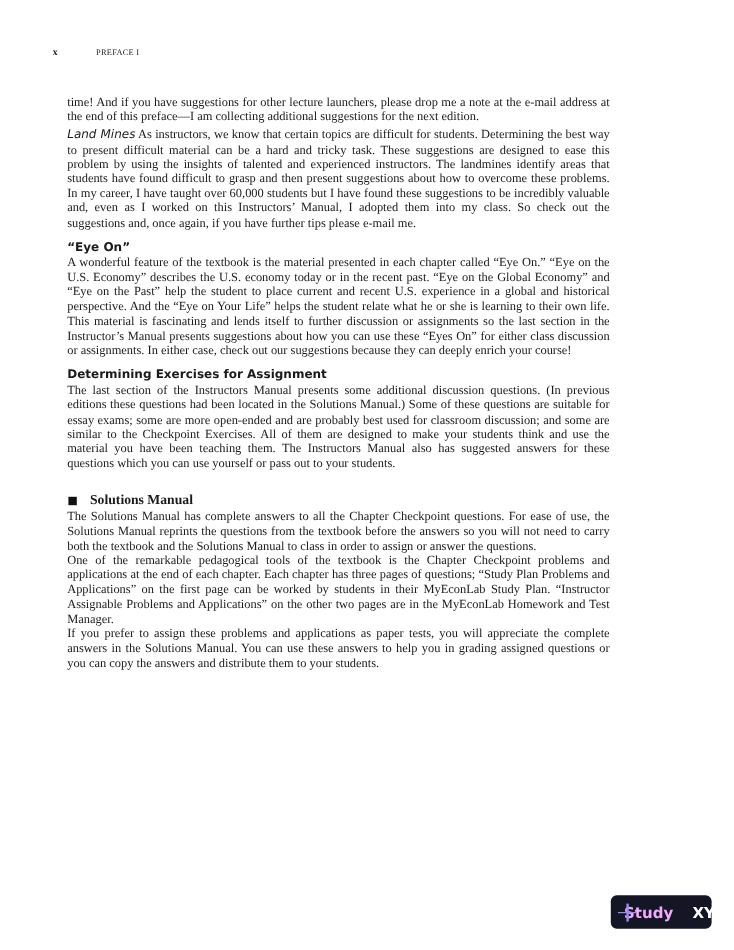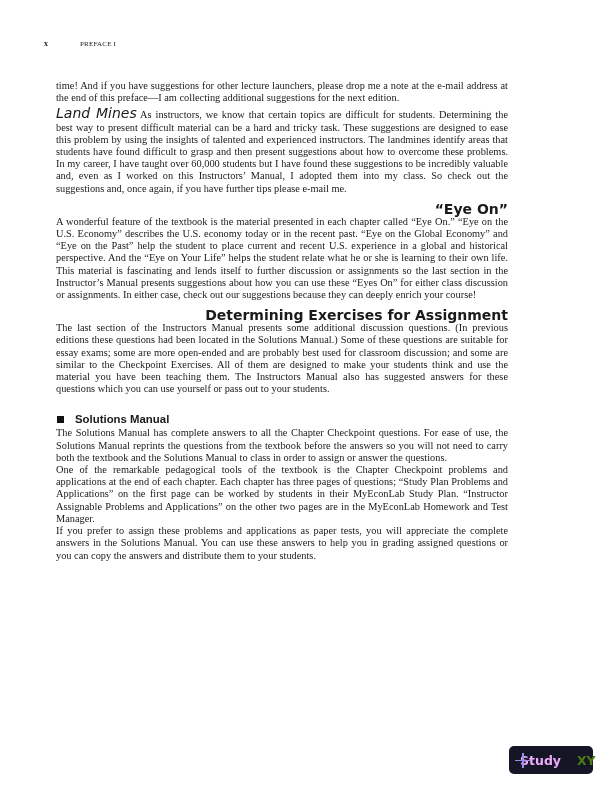--- a/index.html
+++ b/index.html
@@ -39,33 +39,33 @@
       line-height: 12.2px;
       text-align: justify;
     }
     .content p {
       margin: 0;
     }
     .gap-sm { margin-top: 3px !important; }
     .run-in {
       font-family: "DejaVu Sans", sans-serif;
       font-style: italic;
-      font-size: 14px;
+      font-size: 10px;
     }
     h3.subhead {
       margin: 8px 0 1px 0;
       font-family: "DejaVu Sans", sans-serif;
       font-weight: bold;
-      font-size: 14px;
+      font-size: 10px;
       line-height: 12px;
-      text-align: right;
+      text-align: left;
     }
     h2.section-head {
       margin: 18px 0 1px 0;
-      font-family: Liberation Sans, sans-serif;
+      font-family: Liberation Serif, serif;
       font-weight: bold;
       font-size: 11.4px;
       line-height: 13px;
       display: flex;
       align-items: center;
     }
     h2.section-head .bullet {
       display: inline-block;
       width: 7px;
       height: 7px;
@@ -101,21 +101,21 @@
       position: absolute;
       background: #9b8cf0;
     }
     .watermark .plus::before {
       left: 7px; top: 0; width: 1.5px; height: 15px;
     }
     .watermark .plus::after {
       top: 7px; left: 0; height: 1.5px; width: 15px;
     }
     .watermark .brand-main { color: #f0abfc; }
-    .watermark .brand-accent { color: #4d7c0f; padding-left: 16px; }
+    .watermark .brand-accent { color: #ffffff; padding-left: 16px; }
   </style>
 </head>
 <body>
 
 <div class="page-header">
   <span class="folio">x</span><span>PREFACE I</span>
 </div>
 
 <main class="content">
   <p>time! And if you have suggestions for other lecture launchers, please drop me a note at the e-mail address at the end of this preface—I am collecting additional suggestions for the next edition.</p>

